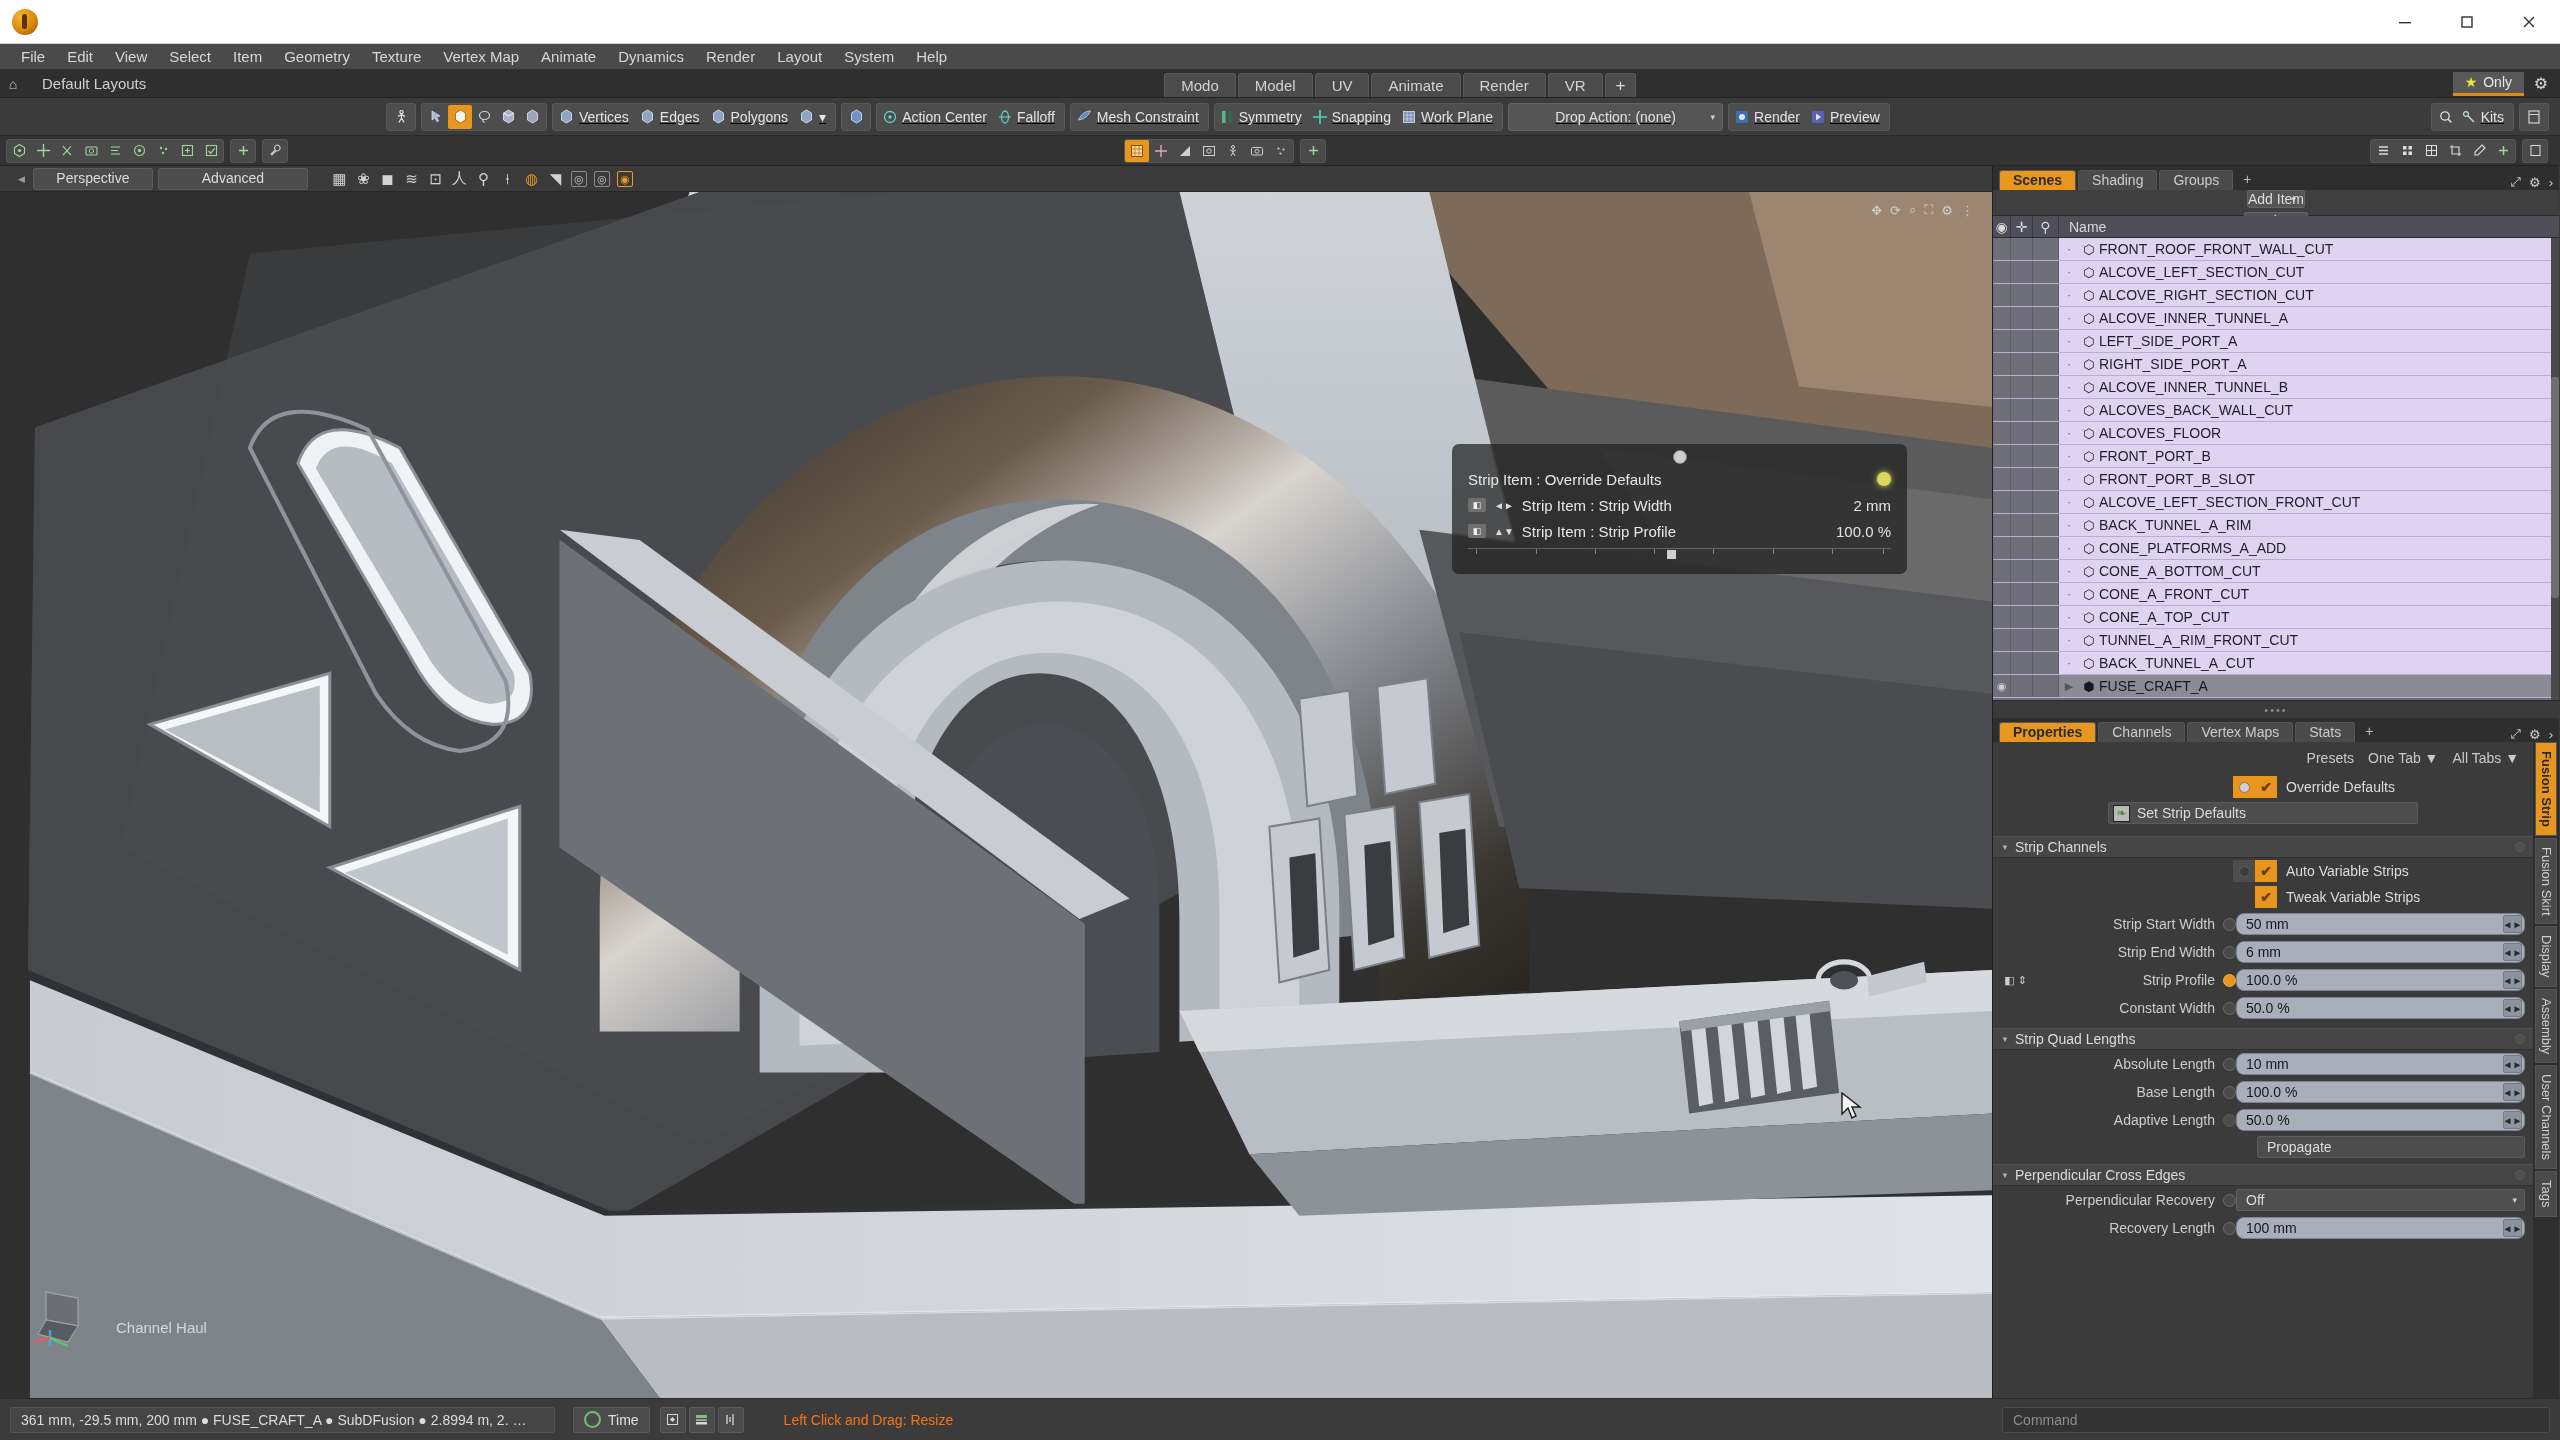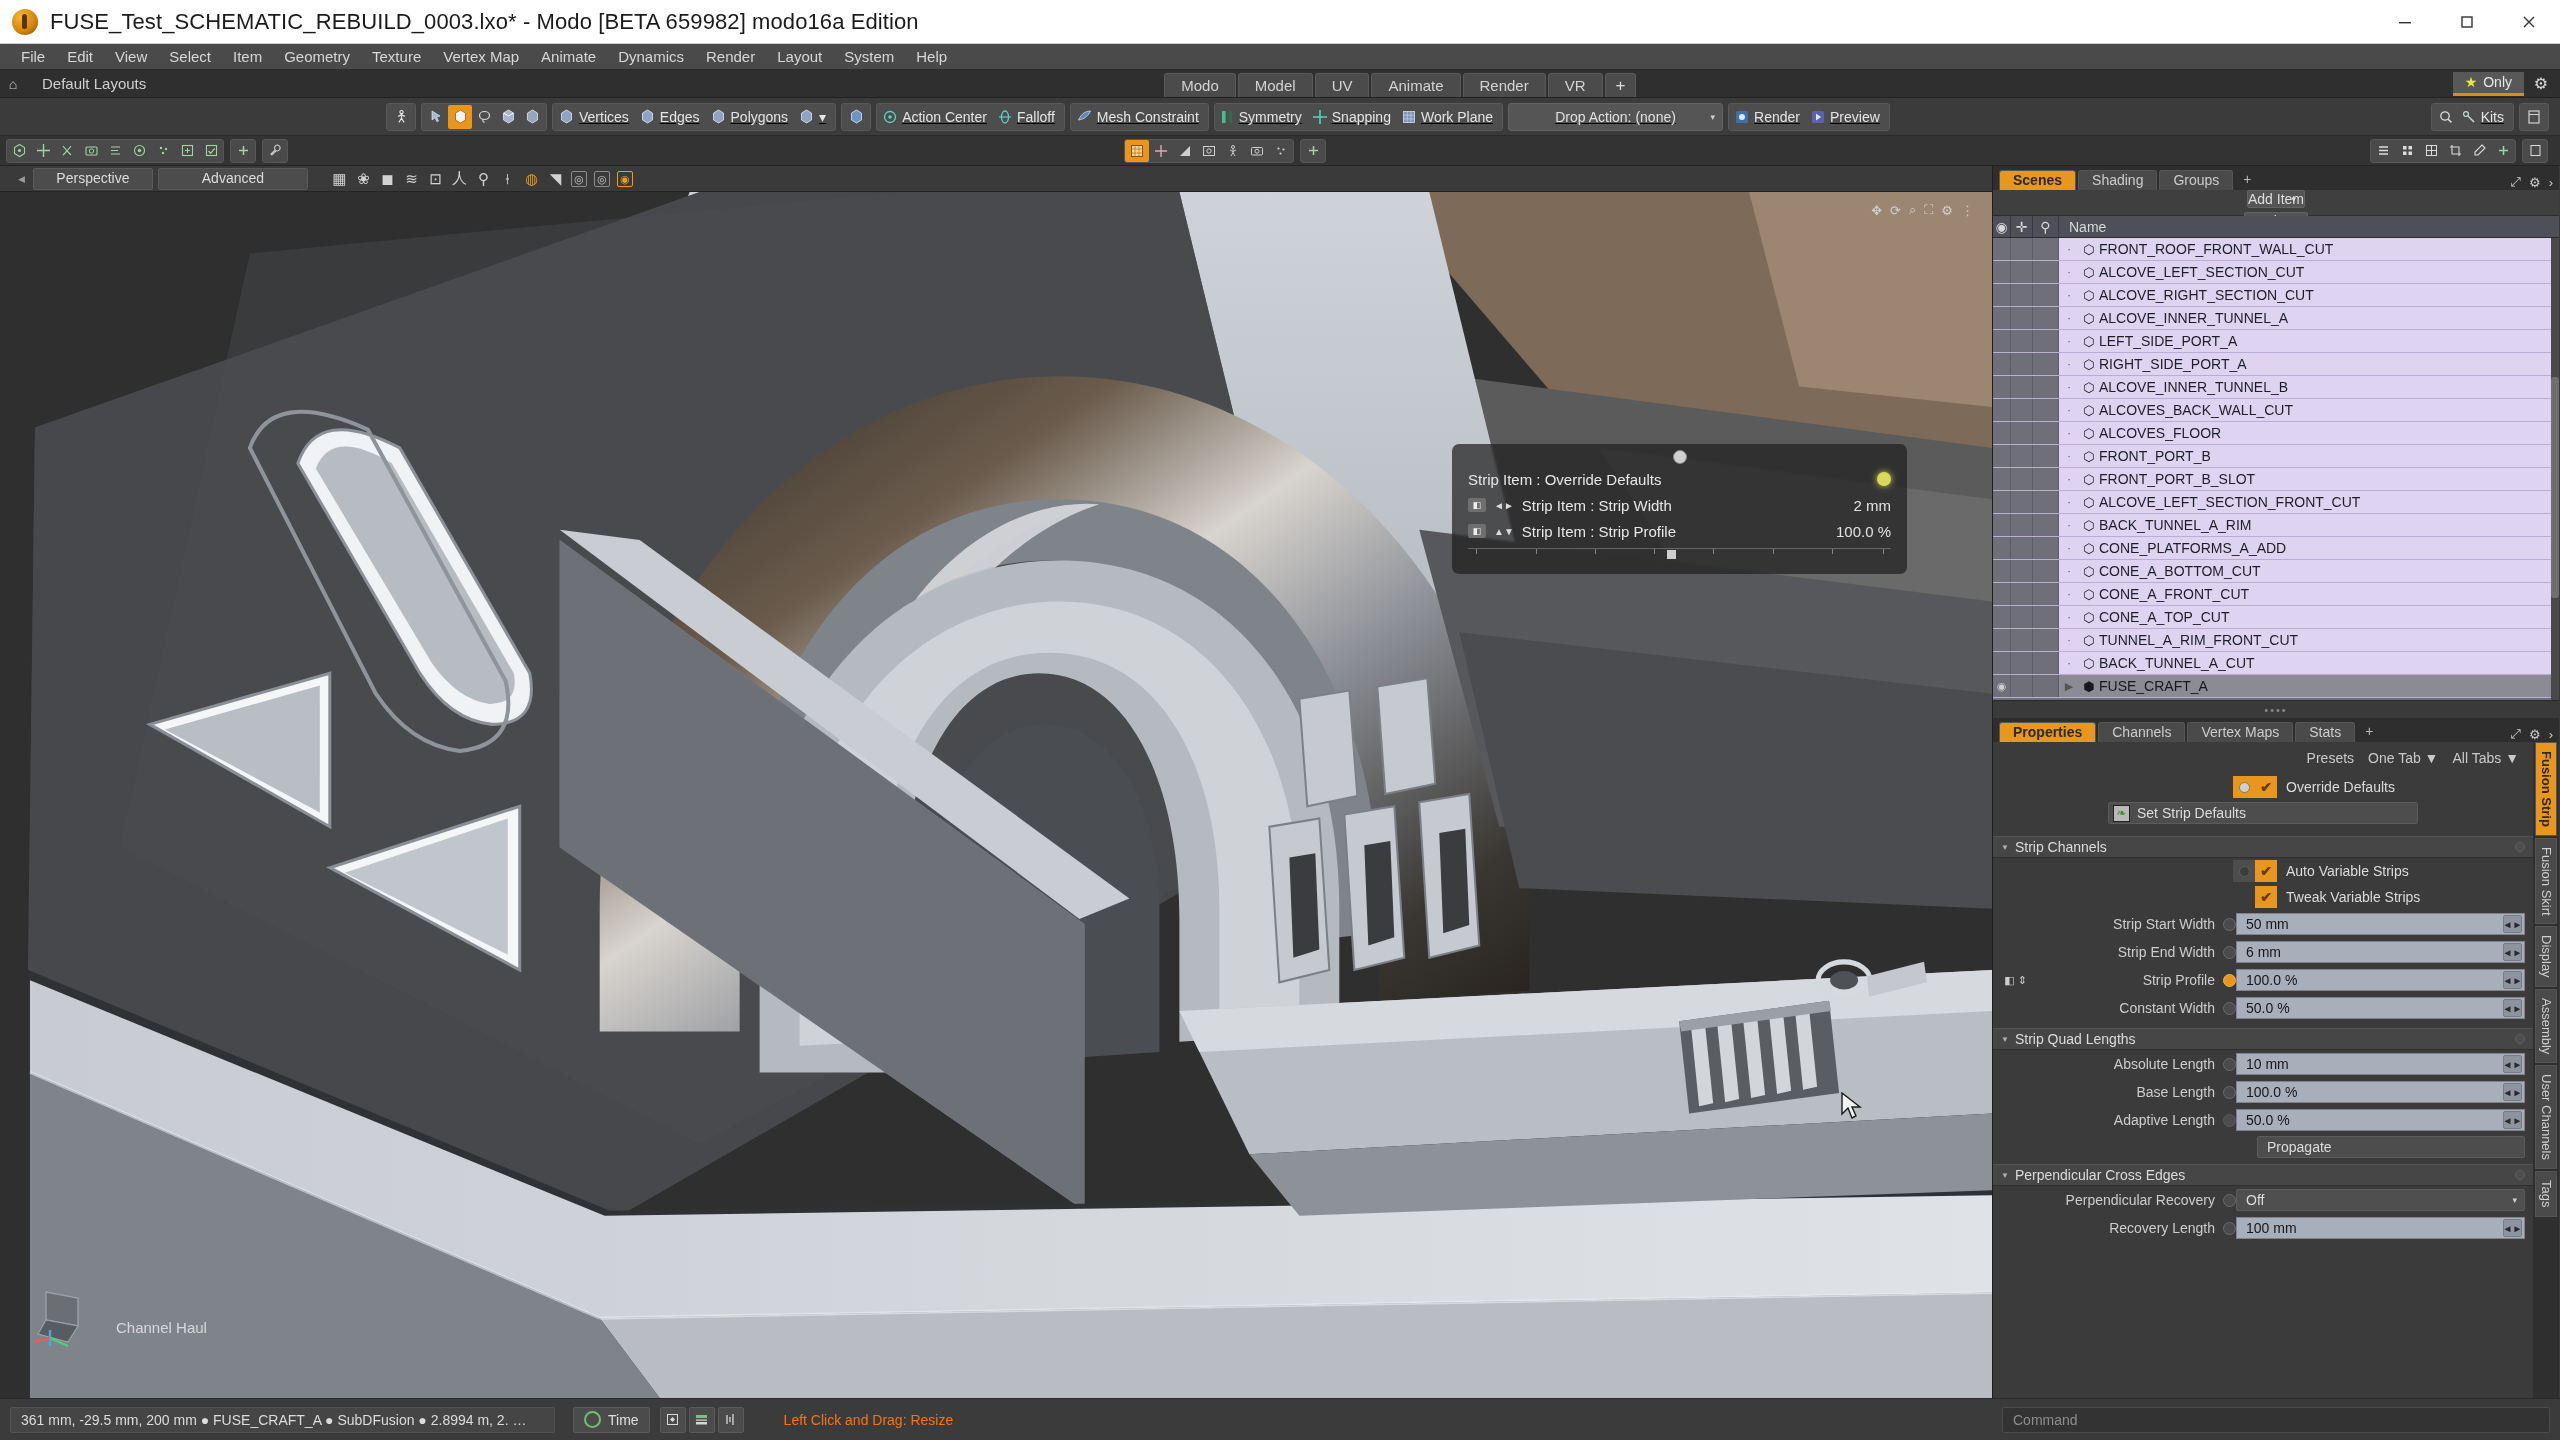--- a/index.html
+++ b/index.html
@@ -245,21 +245,21 @@
     display:flex;align-items:center;font-size:14px;color:#dcdcdc;padding-left:8px; margin-top:6px;
   }
   .section-head .tri{font-size:8px;color:#b0b0b0;margin-right:6px;}
   .section-head .rgt{margin-left:auto;margin-right:8px;width:10px;height:10px;border-radius:50%;background:#4f4f4f;border:1px solid #5d5d5d;}
   .field-row { display:flex; align-items:center; height:28px; padding-right:8px; }
   .field-row .flbl { width:230px; text-align:right; font-size:14px; color:#cdcdcd; padding-right:8px; white-space:nowrap;}
   .field-row .pfx { width:34px; display:flex; align-items:center; justify-content:flex-end; gap:3px; color:#cfcfcf; font-size:11px; }
   .mini-dot { width:13px;height:13px;border-radius:50%;background:#4a4a4a;border:1px solid #6b6b6b; flex:0 0 auto;}
   .mini-dot.on { background:#e8961e; border-color:#f6b24e; }
   .val-input {
-    flex:1; height:22px; background:#a9afba; border:1px solid #7d828c; border-radius:0;
+    flex:1; height:22px; background:#a9afba; border:1px solid #7d828c; border-radius:8px;
     display:flex; align-items:center; padding-left:9px; font-size:14px; color:#16161a; position:relative;
   }
   .val-input .spin {
     position:absolute; right:2px; top:1px; width:19px; height:18px; background:#8e949f;
     border:1px solid #767c86; border-radius:2px; color:#2a2a2a; font-size:10px;
     display:flex; align-items:center; justify-content:center;
   }
   .val-select {
     flex:1; height:22px; background:#4f4f4f; border:1px solid #5d5d5d; border-radius:2px;
     display:flex; align-items:center; padding-left:9px; font-size:14px; color:#dcdcdc; position:relative;
@@ -294,21 +294,20 @@
   }
   
   .vscroll { position:absolute; right:0; top:0; width:8px; bottom:0; background:#4a4a4a; }
   .vscroll .thumb{position:absolute;left:0;right:0;background:#6f6f6f;border-radius:3px;}
 </style>
 </head>
 <body>
 
 <div id="titlebar">
   <div id="app-logo"></div>
-  <div id="title-text">FUSE_Test_SCHEMATIC_REBUILD_0003.lxo* - Modo [BETA 659982]   modo16a Edition</div>
   <div id="win-controls">
     <div class="winbtn">
       <svg width="16" height="16" viewBox="0 0 16 16">
           <rect x="2" y="8" width="12" height="1.4" fill="#333"></rect>
         </svg>
     </div>
     <div class="winbtn">
       <svg width="16" height="16" viewBox="0 0 16 16">
           <rect x="3" y="3" width="10" height="10" fill="none" stroke="#333" stroke-width="1.4"></rect>
         </svg>

